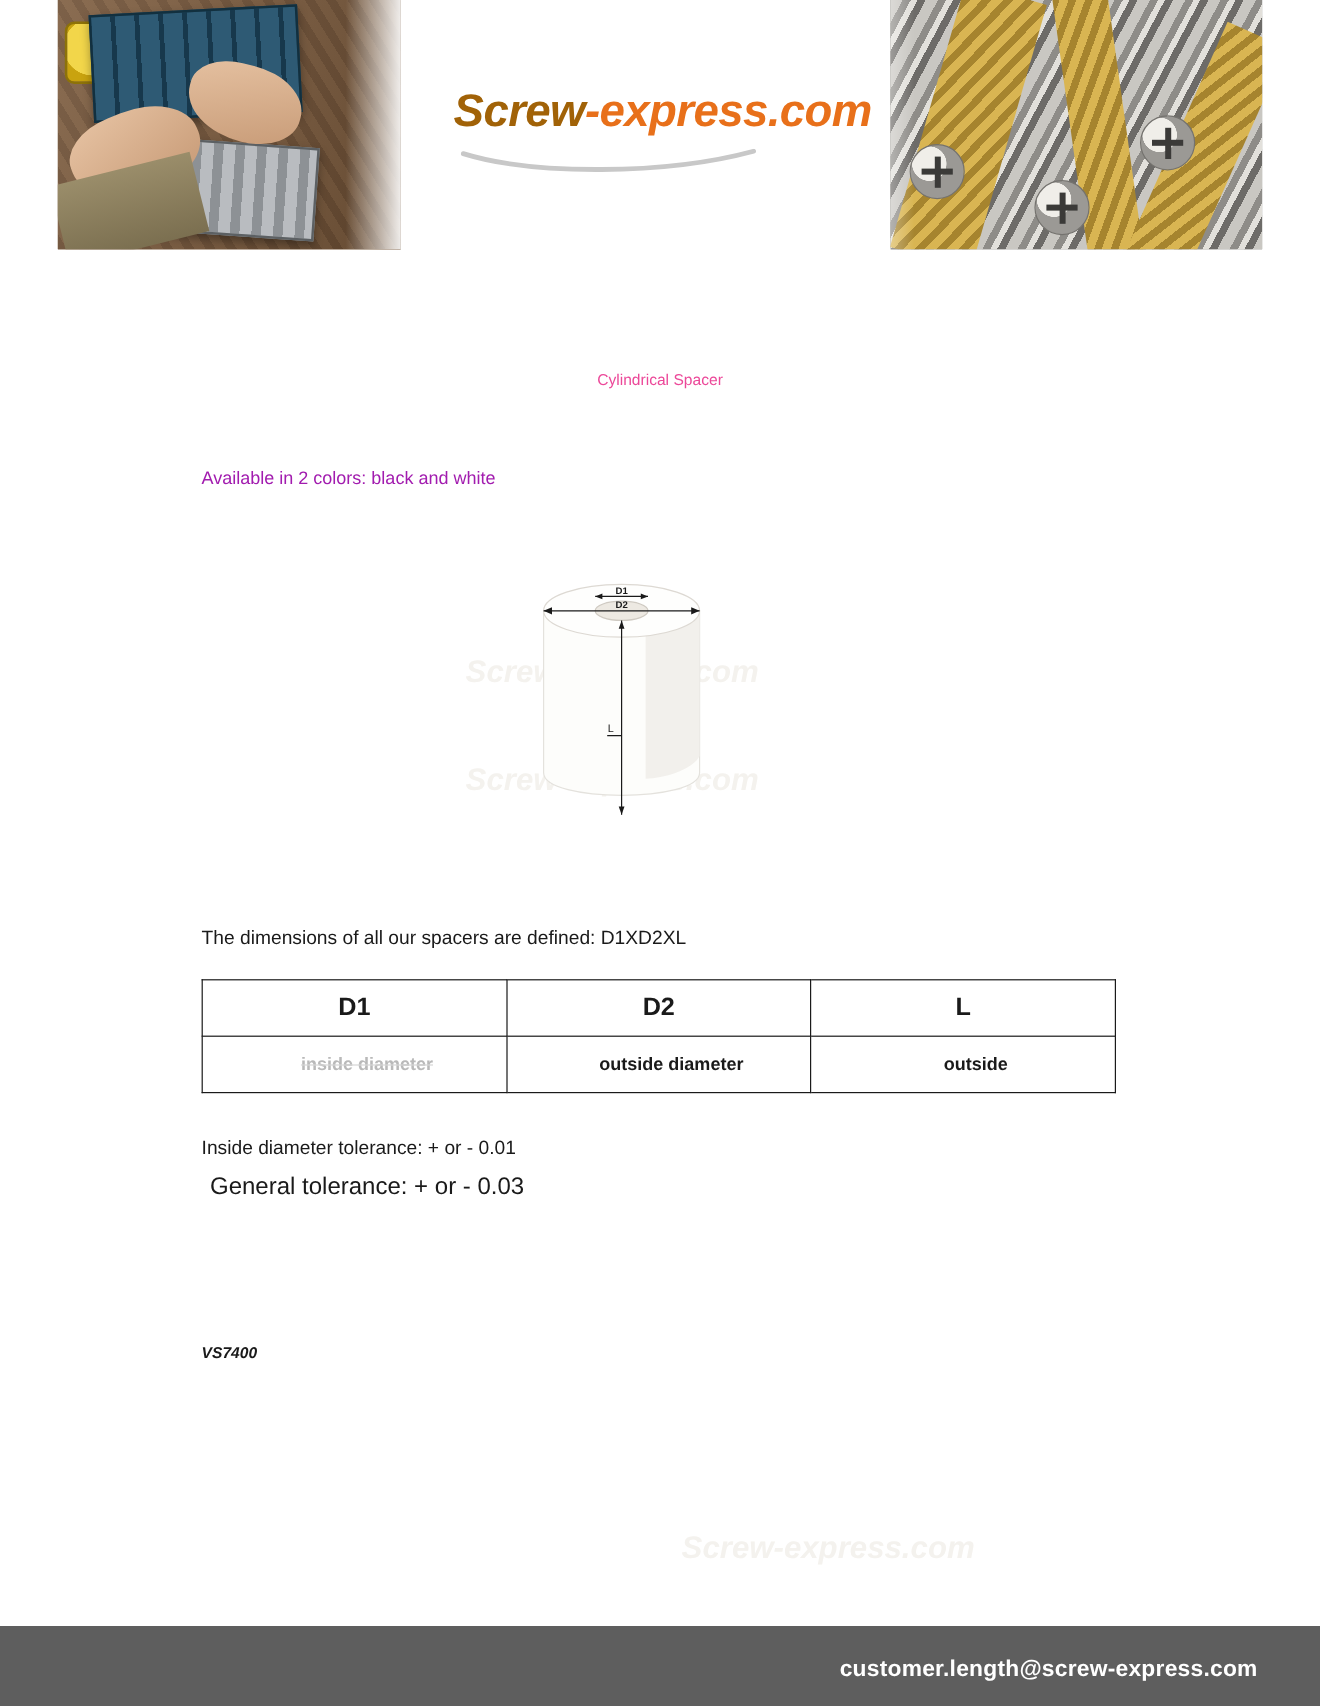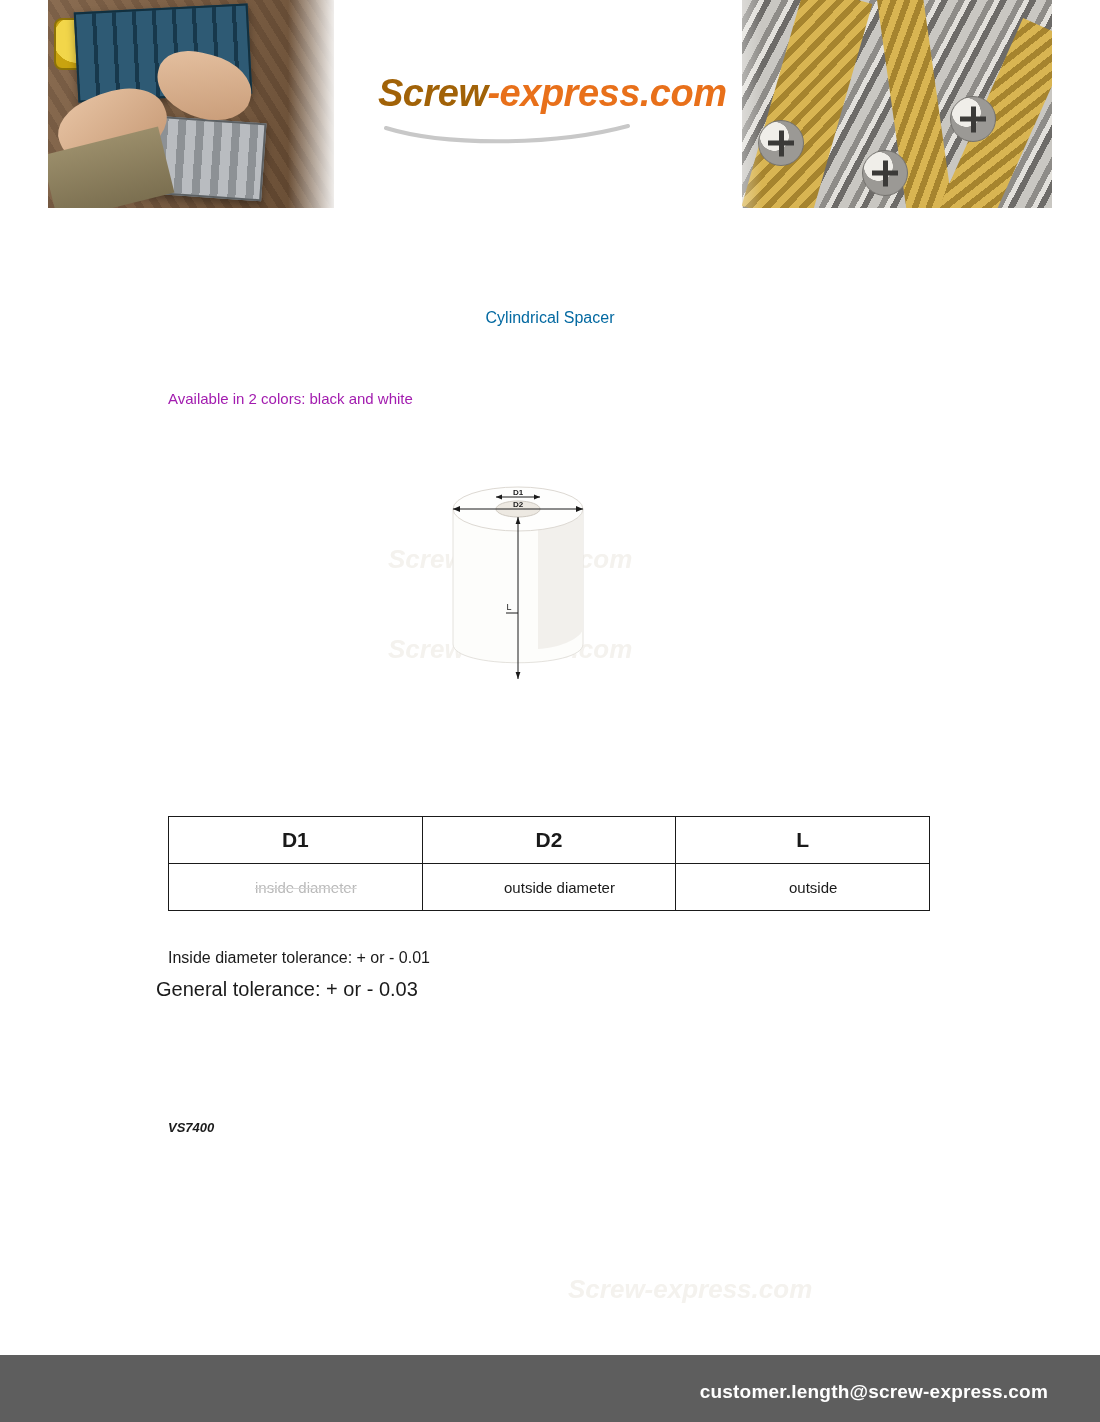--- a/index.html
+++ b/index.html
@@ -201,22 +201,22 @@
     top: 264px;
     width: 1004px;
     height: 1100px;
   }
   .product-name {
     position: absolute;
     left: 0;
     top: 45px;
     width: 1004px;
     text-align: center;
-    color: #0369a1;
-    font-size: 16px;
+    color: #ec4899;
+    font-size: 13px;
   }
   .colors-line {
     position: absolute;
     left: 120px;
     top: 126px;
     font-size: 15px;
     color: #a21caf;
   }
 
   
@@ -251,39 +251,39 @@
     text-align: center;
     vertical-align: middle;
     height: 44px;
   }
   .dim-table .hdr {
     font-size: 21px;
     font-weight: bold;
   }
   .dim-table .sub {
     font-size: 15px;
-    font-weight: normal;
+    font-weight: bold;
     padding-left: 22px;
   }
   .dim-table .sub.ghost {
     color: #b9b9b9;
     text-decoration: line-through;
     text-decoration-color: #d6d6d6;
   }
 
   
   .tol-1 {
     position: absolute;
     left: 120px;
     top: 685px;
     font-size: 16px;
   }
   .tol-2 {
     position: absolute;
-    left: 108px;
+    left: 127px;
     top: 714px;
     font-size: 20px;
   }
   .ref-code {
     position: absolute;
     left: 120px;
     top: 856px;
     font-size: 13px;
     font-weight: bold;
     font-style: italic;
@@ -403,20 +403,21 @@
       <text x="110" y="31" font-family="Liberation Sans, sans-serif" font-size="8" font-weight="bold" text-anchor="middle" fill="#1a1a1a">D1</text>
       <text x="110" y="43" font-family="Liberation Sans, sans-serif" font-size="8" font-weight="bold" text-anchor="middle" fill="#1a1a1a">D2</text>
 
       <line x1="110" y1="53" x2="110" y2="215" stroke="#1a1a1a" stroke-width="1"></line>
       <polygon points="110,53 107.6,60 112.4,60" fill="#1a1a1a"></polygon>
       <polygon points="110,215 107.6,208 112.4,208" fill="#1a1a1a"></polygon>
       <line x1="98" y1="149" x2="110" y2="149" stroke="#1a1a1a" stroke-width="1"></line>
       <text x="101" y="146" font-family="Liberation Sans, sans-serif" font-size="9" text-anchor="middle" fill="#1a1a1a">L</text>
     </svg>
 
+    <div class="defined-line">The dimensions of all our spacers are defined: D1XD2XL</div>
 
     <table class="dim-table">
       <tbody>
         <tr>
           <td class="hdr">D1</td>
           <td class="hdr">D2</td>
           <td class="hdr">L</td>
         </tr>
         <tr>
           <td class="sub ghost">inside diameter</td>

